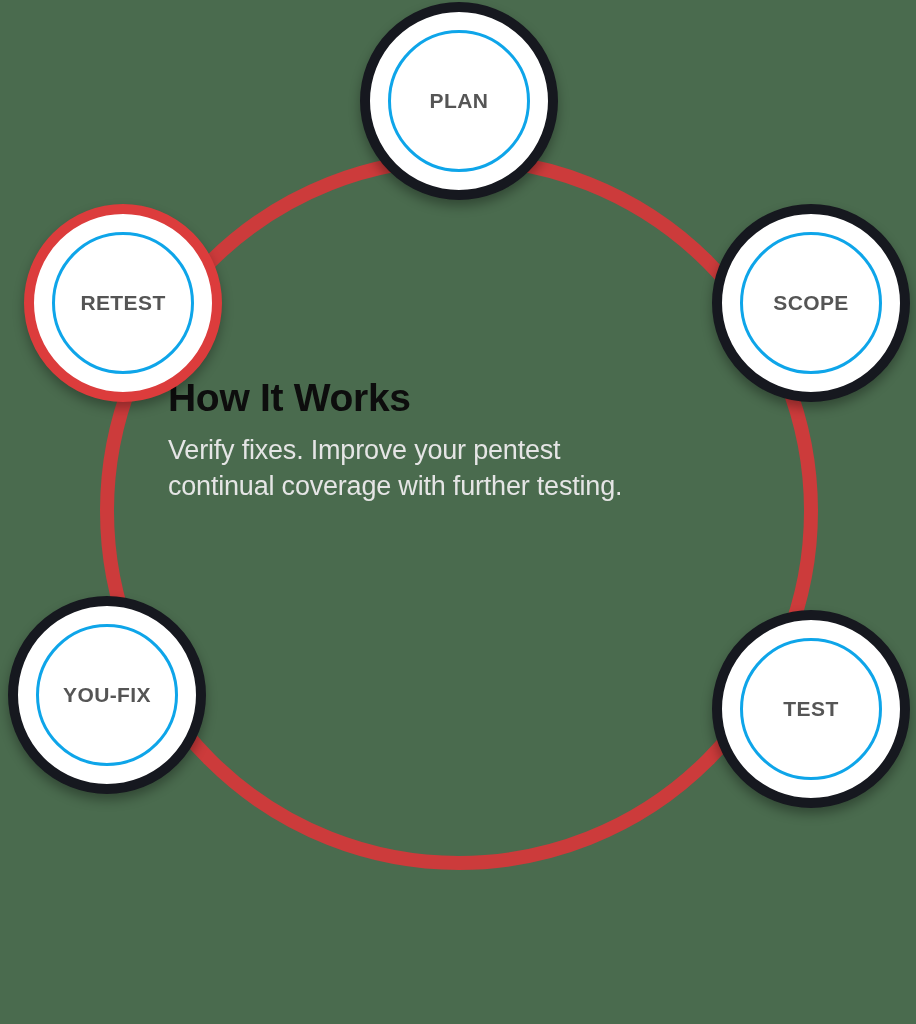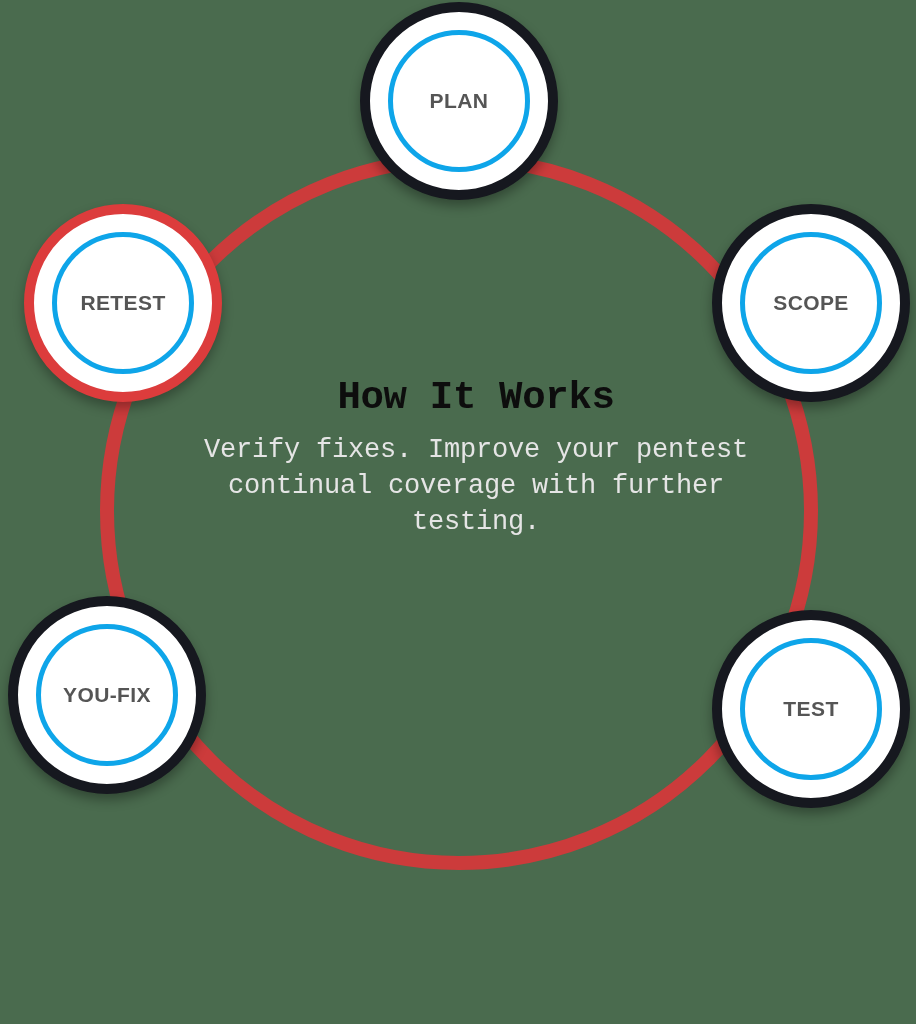--- a/index.html
+++ b/index.html
@@ -26,27 +26,25 @@
     left: 0;
     top: 0;
     width: 916px;
     height: 1024px;
     z-index: 1;
   }
 
   
   #center-block {
     position: absolute;
-    left: 176px;
+    left: 168px;
     top: 378px;
     width: 600px;
     z-index: 2;
-    text-align: center;
     pointer-events: none;
-    font-family: Liberation Mono, monospace;
   }
   #center-title {
     font-size: 39px;
     font-weight: 700;
     color: #0d0d0d;
     letter-spacing: -0.3px;
     line-height: 1.05;
     margin: 0 0 14px 0;
   }
   #center-desc {
@@ -83,21 +81,21 @@
     border-color: #dc3c3c;
     box-shadow: 0 6px 12px rgba(0,0,0,0.30);
   }
   .node-inner {
     position: absolute;
     left: 28px;
     top: 28px;
     right: 28px;
     bottom: 28px;
     border-radius: 50%;
-    border: 5px solid #0ea5e9;
+    border: 3px solid #0ea5e9;
     box-sizing: border-box;
     display: flex;
     align-items: center;
     justify-content: center;
   }
   .node-label {
     font-size: 21px;
     font-weight: 700;
     color: #555555;
     letter-spacing: 0.4px;

